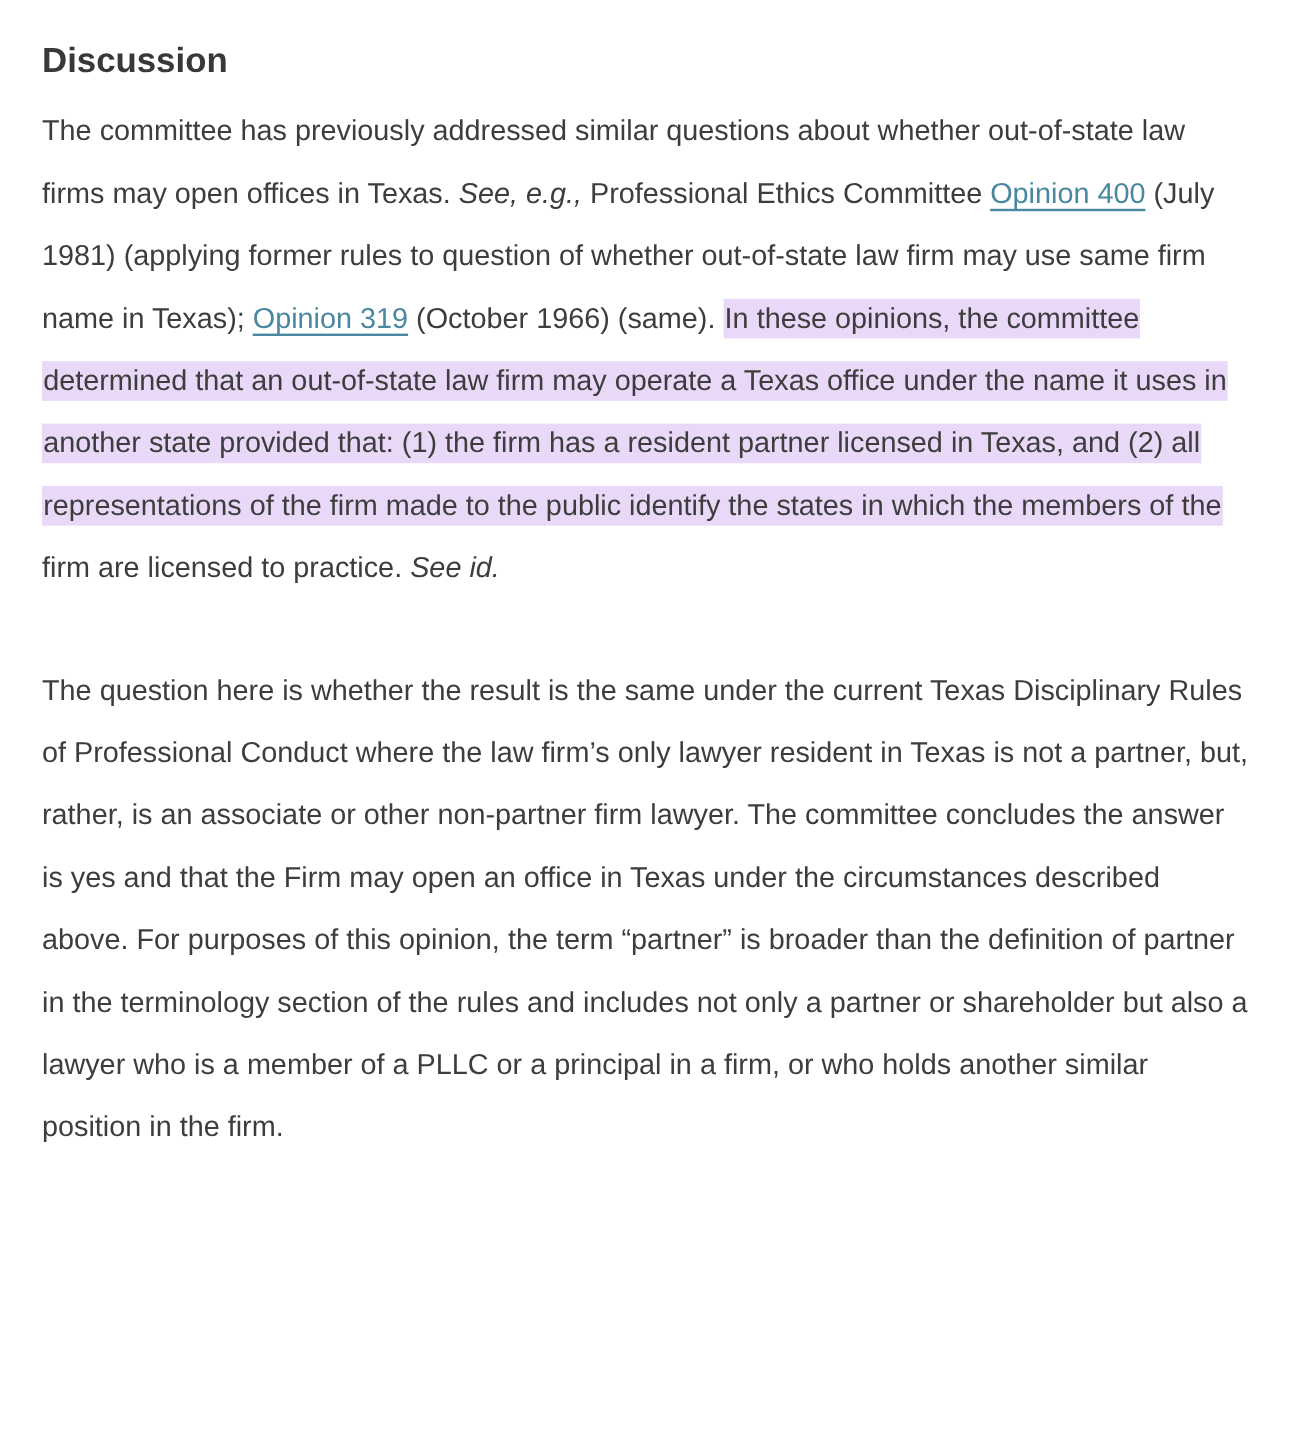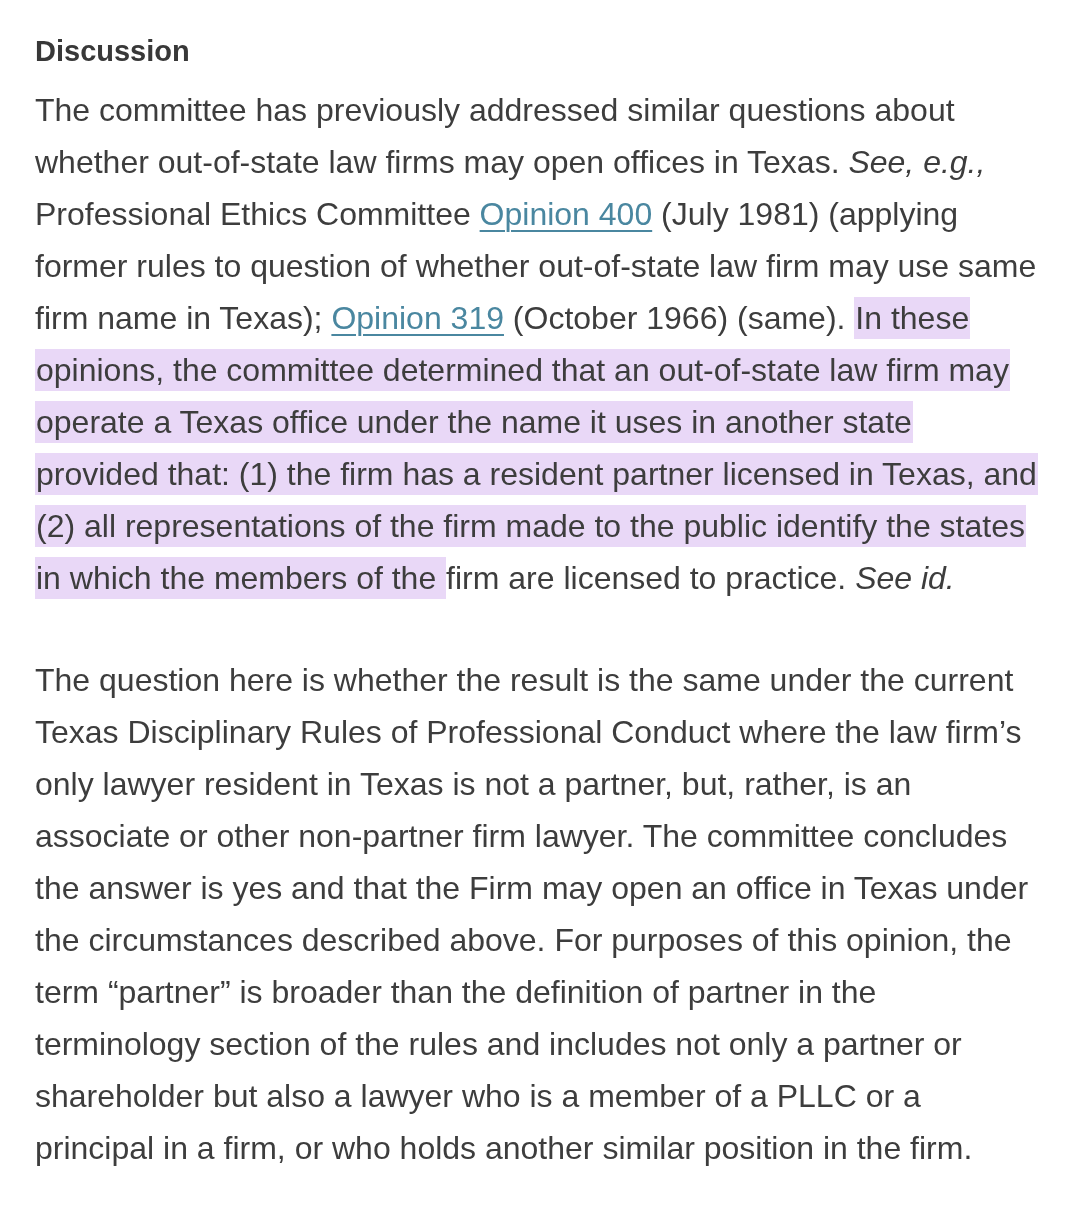--- a/index.html
+++ b/index.html
@@ -26,21 +26,21 @@
     padding: 34px 38px 0 35px;
   }
   .section-heading {
     font-size: 29px;
     line-height: 34px;
     font-weight: 700;
     color: var(--heading);
     margin: 0 0 16px 0;
   }
   .body-paragraph {
-    font-size: 32px;
+    font-size: 24px;
     line-height: 52px;
     color: var(--text);
     margin: 0 0 50px 0;
     max-width: 1005px;
   }
   .italic {
     font-style: italic;
   }
   .doc-link {
     color: var(--link);

